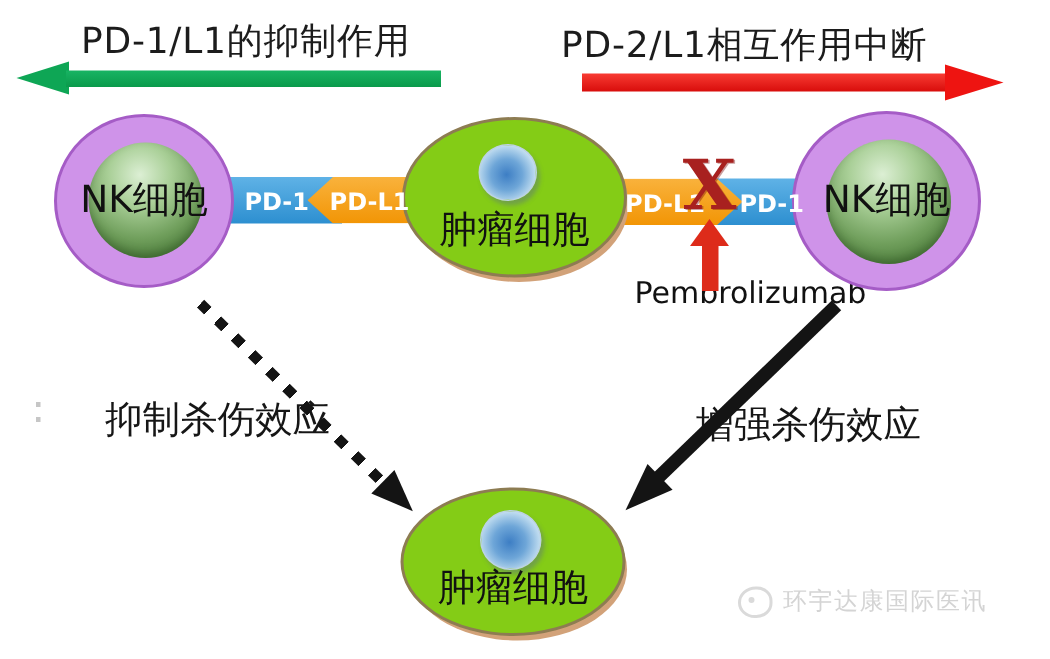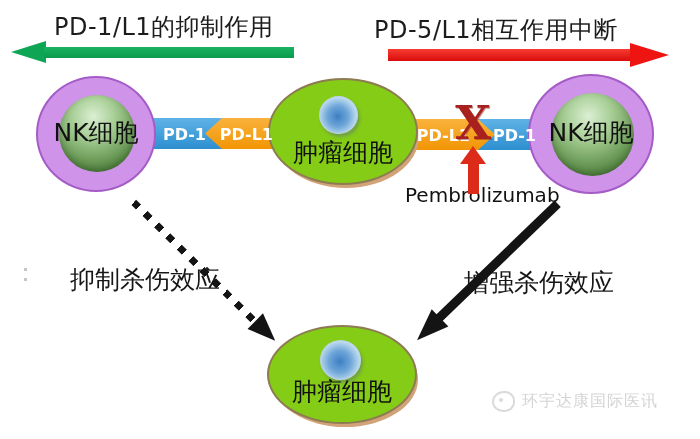--- a/index.html
+++ b/index.html
@@ -62,21 +62,21 @@
   .lbl-pdl1-R{left:414px;top:126px;width:56px;}
   .lbl-pd1-R{left:486px;top:126px;width:50px;}
 
   
   .block-x{left:447px;top:100px;width:52px;text-align:center;z-index:6;
     font-family:"DejaVu Serif","Liberation Serif",serif;font-weight:bold;font-size:46px;line-height:1;
     color:#a8211f;text-shadow:1px 1px 0 rgba(120,10,10,.4);}
   .up-shaft{left:468px;top:163px;width:11px;height:31px;background:#dd2b1a;z-index:5;}
   .up-head{left:460px;top:146px;width:0;height:0;z-index:5;
     border-bottom:18px solid #dd2b1a;border-left:13px solid transparent;border-right:13px solid transparent;}
-  .drug-label{left:405px;top:183px;font-size:20px;color:#111;white-space:nowrap;}
+  .drug-label{left:423px;top:183px;font-size:20px;color:#111;white-space:nowrap;}
 
   
   .diag{transform-origin:0 50%;height:24px;z-index:2;}
   .diag-dashed{left:134px;top:190px;width:205px;transform:rotate(44.5deg);}
   .dash-line{position:absolute;left:0;top:9px;width:172px;height:7px;
     background:repeating-linear-gradient(90deg,#141414 0 7px,transparent 7px 16px);}
   .dash-head{position:absolute;left:170px;top:1px;width:0;height:0;
     border-left:28px solid #141414;border-top:11px solid transparent;border-bottom:11px solid transparent;}
   .diag-solid{left:558px;top:192px;width:200px;transform:rotate(136deg);}
   .solid-line{position:absolute;left:0;top:8px;width:168px;height:9px;background:#141414;}
@@ -99,21 +99,21 @@
 </style>
 </head>
 <body>
 
 <div class="stage">
 
   <div class="abs hdr-title t-left">PD-1/L1的抑制作用</div>
   <div class="abs g-head"></div>
   <div class="abs g-body"></div>
 
-  <div class="abs hdr-title t-right">PD-5/L1相互作用中断</div>
+  <div class="abs hdr-title t-right">PD-2/L1相互作用中断</div>
   <div class="abs r-body"></div>
   <div class="abs r-head"></div>
 
   <div class="abs band band-blue bL-blue"></div>
   <div class="abs band band-orange bL-orange"></div>
   <div class="abs band-label lbl-pd1-L">PD-1</div>
   <div class="abs band-label lbl-pdl1-L">PD-L1</div>
 
   <div class="abs band band-blue bR-blue"></div>
   <div class="abs band band-orange bR-orange"></div>

